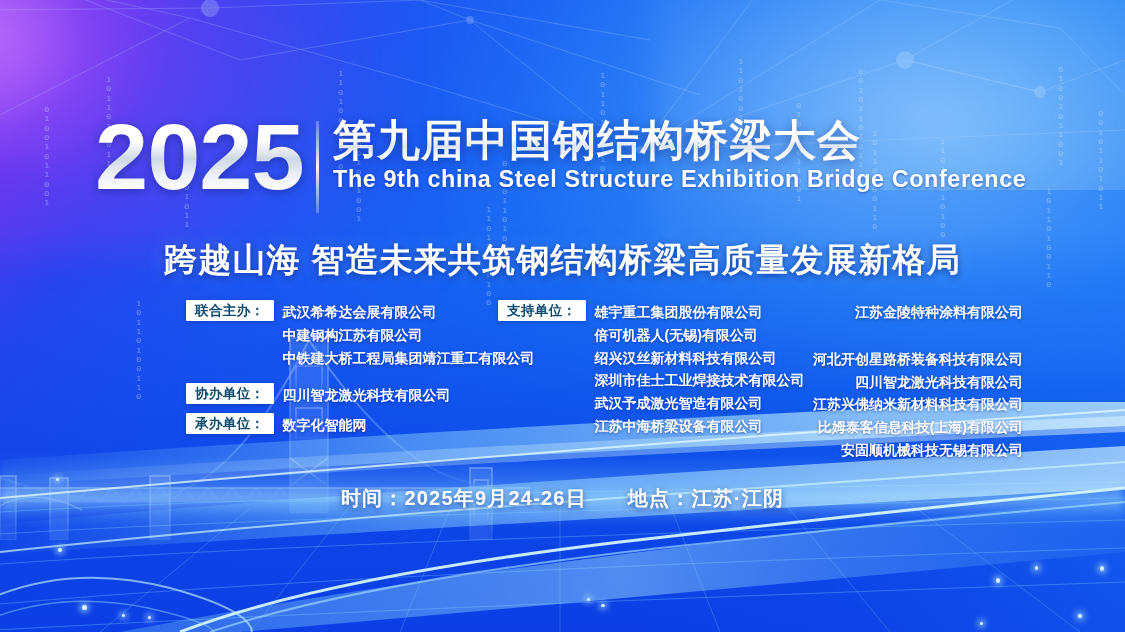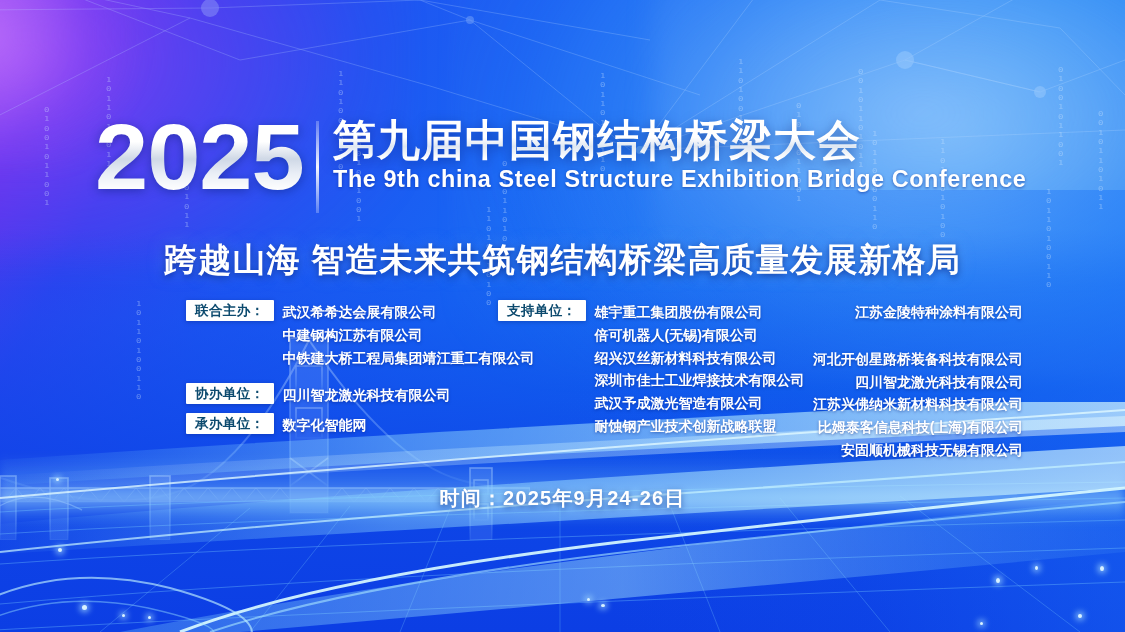--- a/index.html
+++ b/index.html
@@ -643,36 +643,37 @@
 
       <div class="col col-mid">
         <div class="grp">
           <div class="pill">支持单位：</div>
           <div class="names">
             <div class="nm">雄宇重工集团股份有限公司</div>
             <div class="nm">倍可机器人(无锡)有限公司</div>
             <div class="nm">绍兴汉丝新材料科技有限公司</div>
             <div class="nm">深圳市佳士工业焊接技术有限公司</div>
             <div class="nm">武汉予成激光智造有限公司</div>
-            <div class="nm">耐蚀钢产业技术创新战略联盟</div>
+            <div class="nm">江苏中海桥梁设备有限公司</div>
           </div>
         </div>
       </div>
 
       <div class="col col-right">
         <div class="names" style="margin-left:0;text-align:right;">
           <div class="nm">江苏金陵特种涂料有限公司</div>
           <div class="nm indent">河北开创星路桥装备科技有限公司</div>
           <div class="nm">四川智龙激光科技有限公司</div>
           <div class="nm">江苏兴佛纳米新材料科技有限公司</div>
           <div class="nm">比姆泰客信息科技(上海)有限公司</div>
           <div class="nm">安固顺机械科技无锡有限公司</div>
         </div>
       </div>
 
     </div>
 
     <div class="footer">
       <div class="finfo">时间：2025年9月24-26日</div>
+      <div class="finfo">地点：江苏·江阴</div>
     </div>
 
   </div>
 </div>
 
 </body></html>

